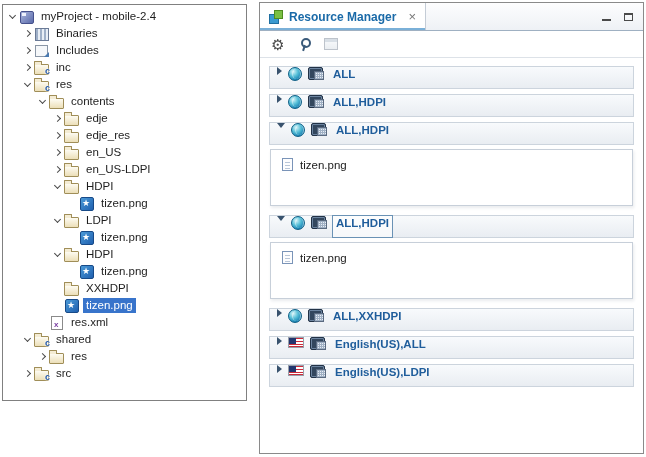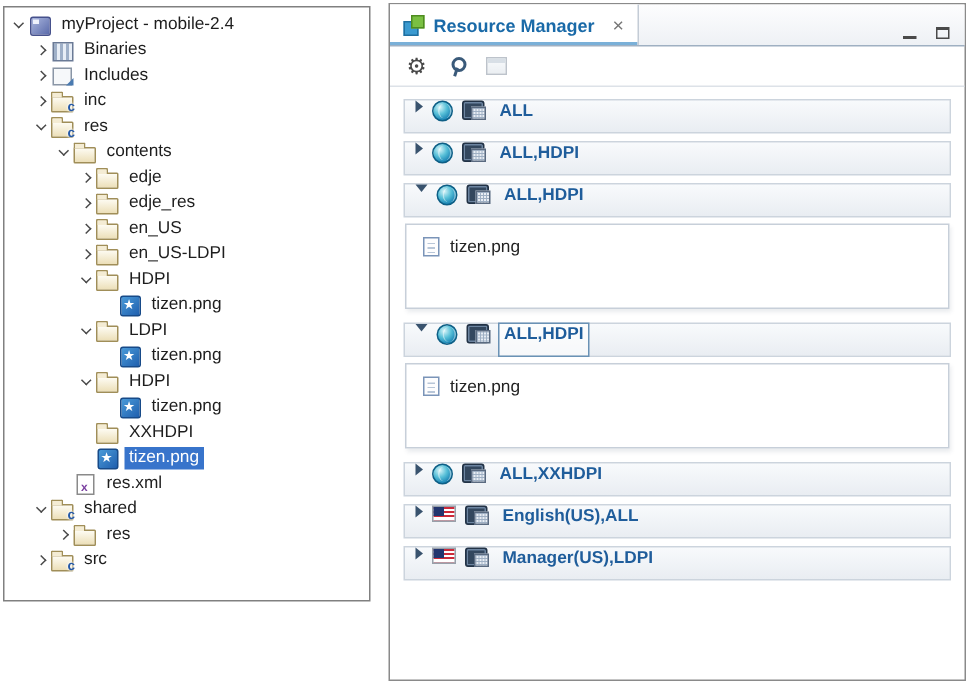--- a/index.html
+++ b/index.html
@@ -53,21 +53,21 @@
     background:linear-gradient(135deg,#4a9ad8,#1f5fae); border:1px solid #174a88; border-radius:2px; }
   .icon-image .star { position:absolute; color:#fff; font-size:9px; line-height:9px; top:3px; left:4px; }
   
   .icon-xml::before { content:""; position:absolute; left:3px; top:1px; width:10px; height:12px;
     background:#fff; border:1px solid #8a8a8a; }
   .xbadge { position:absolute; left:6px; bottom:1px; font-weight:bold; font-size:8px; line-height:8px; color:#7a3fa0; }
 
   
   .rm-panel { position:absolute; left:259px; top:2px; width:385px; height:452px;
     border:1px solid #8a8a8a; background:#fff; display:flex; flex-direction:column; }
-  .rm-tabbar { height:28px; flex:none; display:flex; align-items:flex-end;
+  .rm-tabbar { height:28px; flex:none; display:flex; align-items:center;
     background:linear-gradient(#fdfdfe,#eef1f5); border-bottom:1px solid #9fb0c2; }
   .rm-tab { display:flex; align-items:center; gap:6px; height:100%; padding:0 9px;
     background:#fff; border-right:1px solid #c4ccd6; box-shadow:inset 0 -2px 0 #7ab0d8; }
   .rm-tab-label { color:#1a6aa8; font-weight:bold; font-size:12px; }
   .rm-close { color:#777; font-size:13px; line-height:13px; margin-left:6px; }
   .rmicon { width:14px; height:13px; position:relative; flex:none; }
   .rmicon::before { content:""; position:absolute; left:0; top:4px; width:8px; height:8px;
     background:#3a9ad0; border:1px solid #1f6fa0; }
   .rmicon::after { content:""; position:absolute; right:0; top:0; width:7px; height:7px;
     background:#7ac043; border:1px solid #4e8c20; }
@@ -393,16 +393,16 @@
       <div class="group-row">
         <span class="arrow right"></span>
         <span class="gicon us-flag"></span>
         <span class="gicon density"></span>
         <span class="group-label">English(US),ALL</span>
       </div>
       <div class="group-row">
         <span class="arrow right"></span>
         <span class="gicon us-flag"></span>
         <span class="gicon density"></span>
-        <span class="group-label">Manager(US),LDPI</span>
+        <span class="group-label">English(US),LDPI</span>
       </div>
     </div>
 </div>
 
 </body></html>

